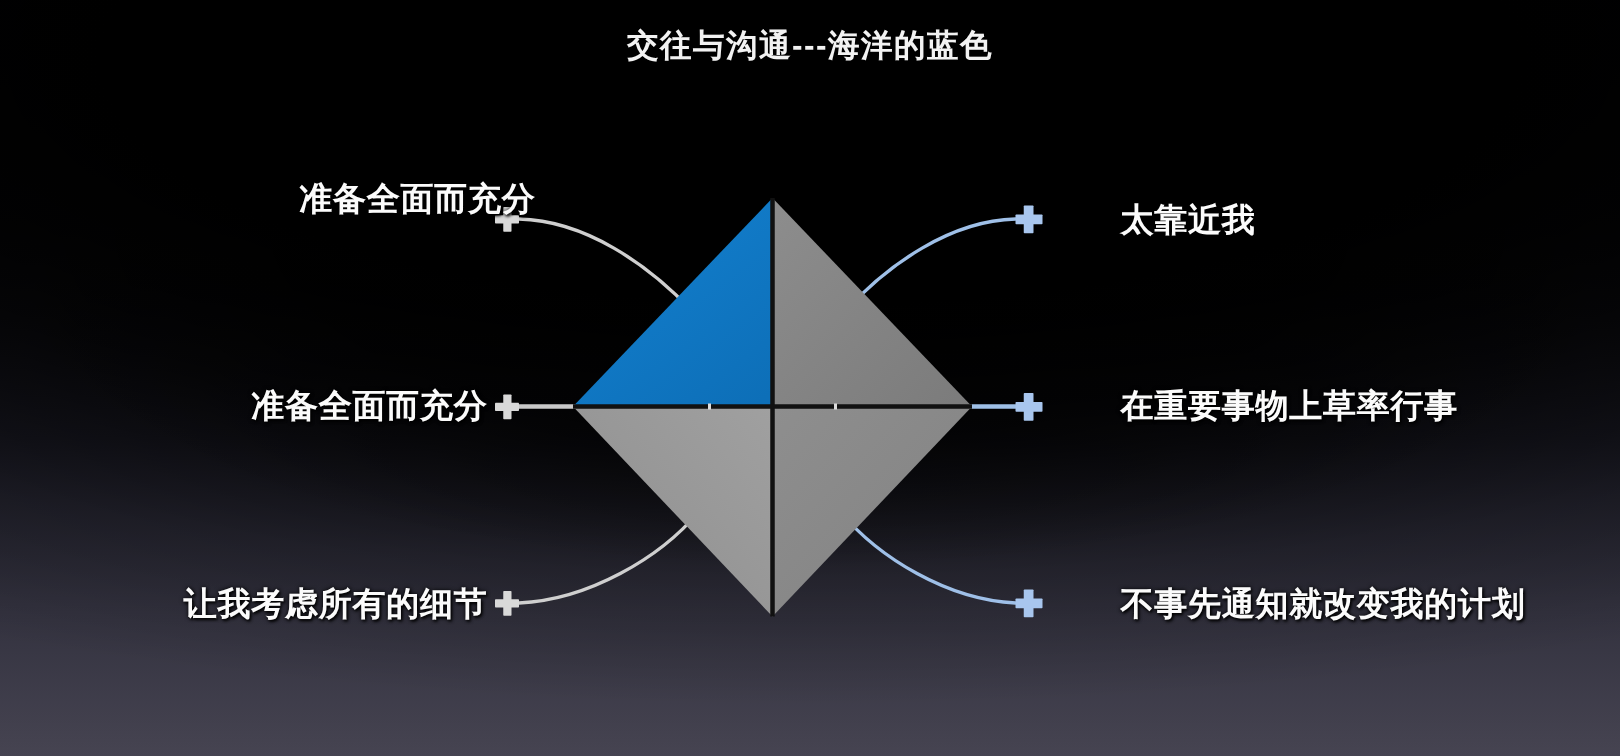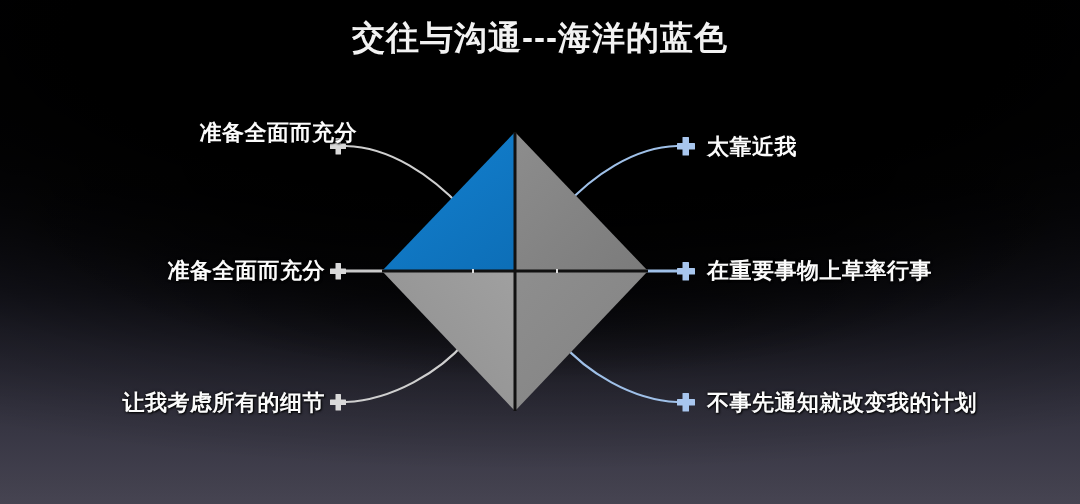--- a/index.html
+++ b/index.html
@@ -31,21 +31,21 @@
   }
 
   
   .slide-title {
     position: absolute;
     top: 16px;
     left: 0;
     width: 1080px;
     text-align: center;
     color: #f2f2f2;
-    font-size: 33px;
+    font-size: 21px;
     font-weight: 700;
     letter-spacing: 1px;
     text-shadow: 0 0 2px rgba(0,0,0,0.9), 1px 1px 3px rgba(0,0,0,0.9);
     z-index: 6;
   }
 
   
   #diagram {
     position: absolute;
     inset: 0;
@@ -59,21 +59,21 @@
     position: absolute;
     color: #fbfbfb;
     font-size: 22px;
     font-weight: 700;
     letter-spacing: 0.5px;
     white-space: nowrap;
     text-shadow: 0 0 3px rgba(0,0,0,0.95), 1px 1px 2px rgba(0,0,0,0.9);
     z-index: 7;
   }
   .label.left  { text-align: right; transform: translate(-100%, -50%); }
-  .label.right { text-align: left;  transform: translate(0, -50%); }
+  .label.right { text-align: left;  transform: translate(0, -50%); margin-left: 40px; }
 
   .l-tl { left: 325px; top: 133px; margin-left: 32px; }
   .l-ml { left: 325px; top: 271px; }
   .l-bl { left: 325px; top: 403px; font-family: Liberation Mono, monospace; }
   .l-tr { left: 707px; top: 147px; }
   .l-mr { left: 707px; top: 271px; }
   .l-br { left: 707px; top: 403px; }
 </style>
 </head>
 <body>

